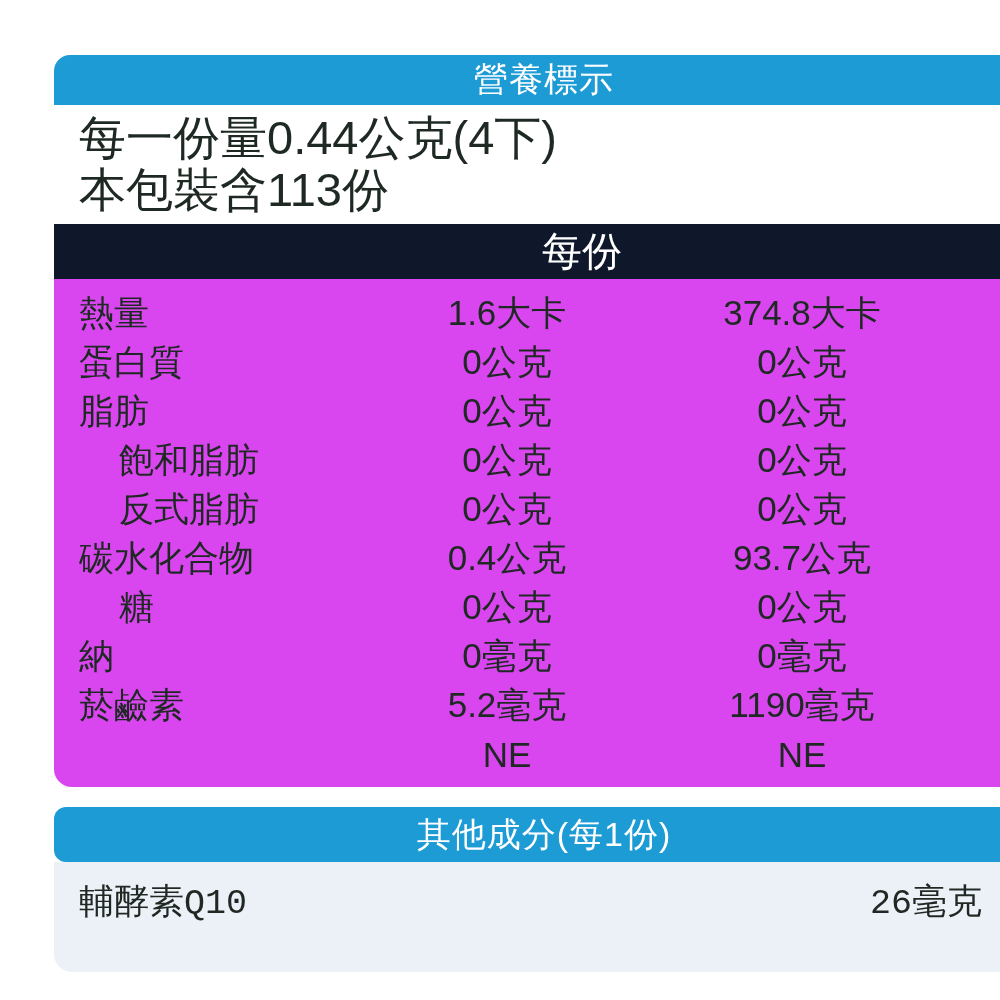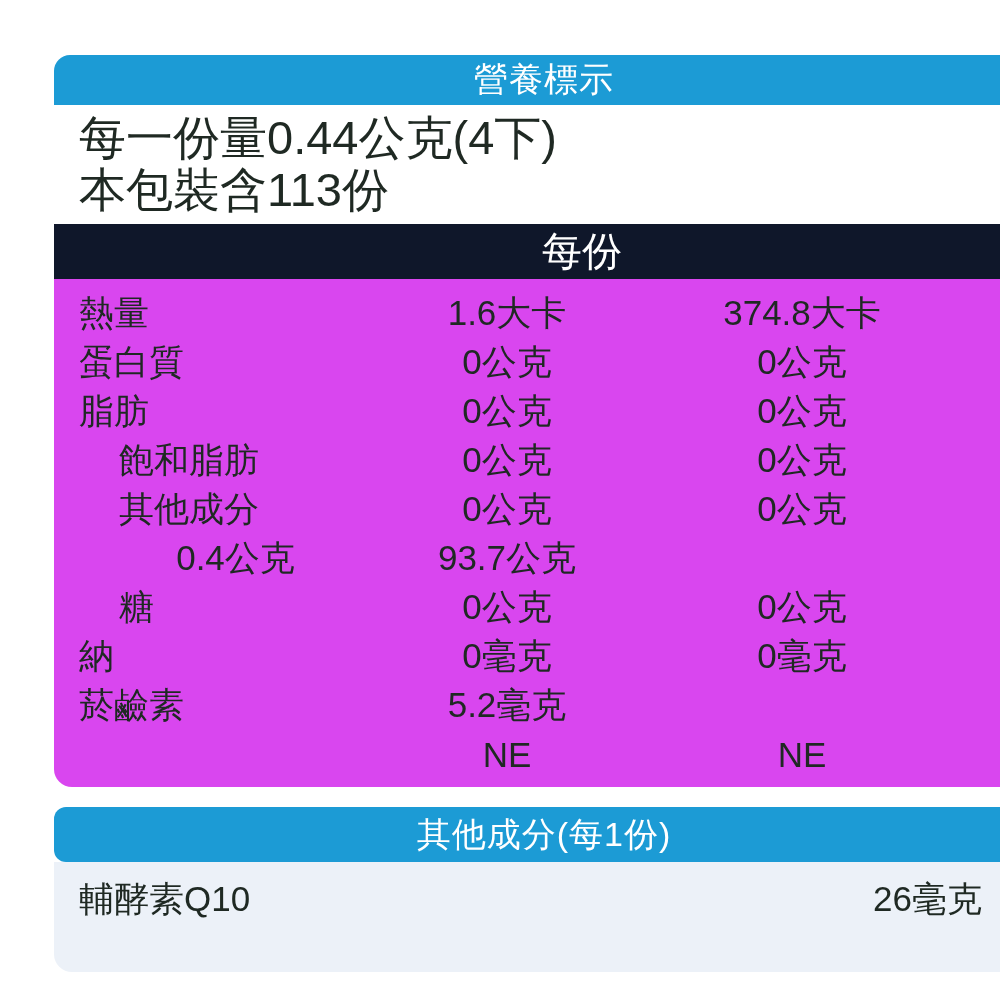--- a/index.html
+++ b/index.html
@@ -73,23 +73,24 @@
   .gap { height: 20px; }
   .panel2 {
     background: #ecf1f8;
     border-radius: 0 0 18px 18px;
     height: 110px;
     padding: 14px 52px 0 25px;
   }
   .prow {
     display: flex;
     justify-content: space-between;
-    align-items: flex-start;
+    align-items: flex-end;
     height: 49px;
     font-size: 35px;
+    font-family: Liberation Mono, monospace;
   }
 </style>
 </head>
 <body>
 
 <div class="sheet">
 
   <div class="top-space"></div>
 
   <div class="block">
@@ -128,45 +129,47 @@
         <span class="val">0公克</span>
       </div>
 
       <div class="trow indent">
         <span class="lab">飽和脂肪</span>
         <span class="val">0公克</span>
         <span class="val">0公克</span>
       </div>
 
       <div class="trow indent">
-        <span class="lab">其他成分</span>
+        <span class="lab">反式脂肪</span>
         <span class="val">0公克</span>
         <span class="val">0公克</span>
       </div>
 
       <div class="trow">
+        <span class="lab">碳水化合物</span>
         <span class="val">0.4公克</span>
         <span class="val">93.7公克</span>
       </div>
 
       <div class="trow indent">
         <span class="lab">糖</span>
         <span class="val">0公克</span>
         <span class="val">0公克</span>
       </div>
 
       <div class="trow">
         <span class="lab">納</span>
         <span class="val">0毫克</span>
         <span class="val">0毫克</span>
       </div>
 
       <div class="trow">
         <span class="lab">菸鹼素</span>
         <span class="val">5.2毫克</span>
+        <span class="val">1190毫克</span>
       </div>
 
       <div class="trow">
         <span class="lab"></span>
         <span class="val">NE</span>
         <span class="val">NE</span>
       </div>
 
     </div>
   </div>

